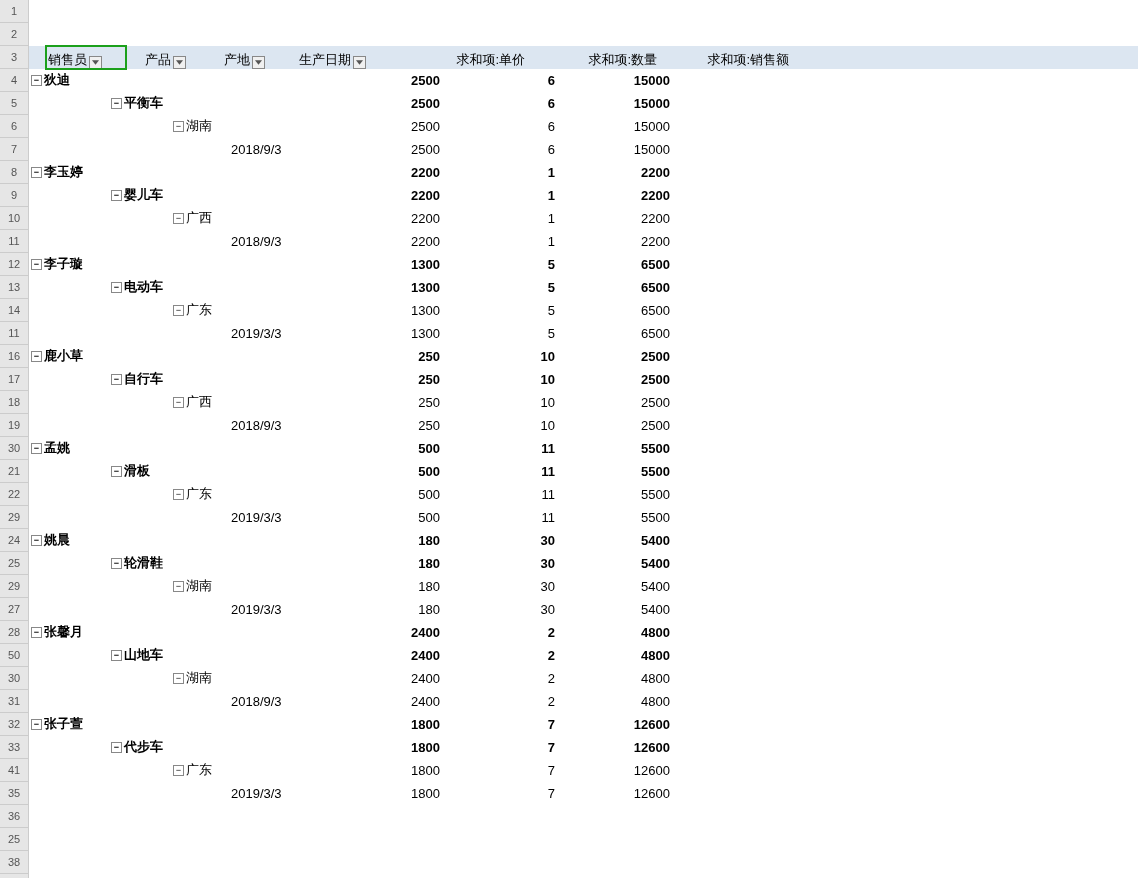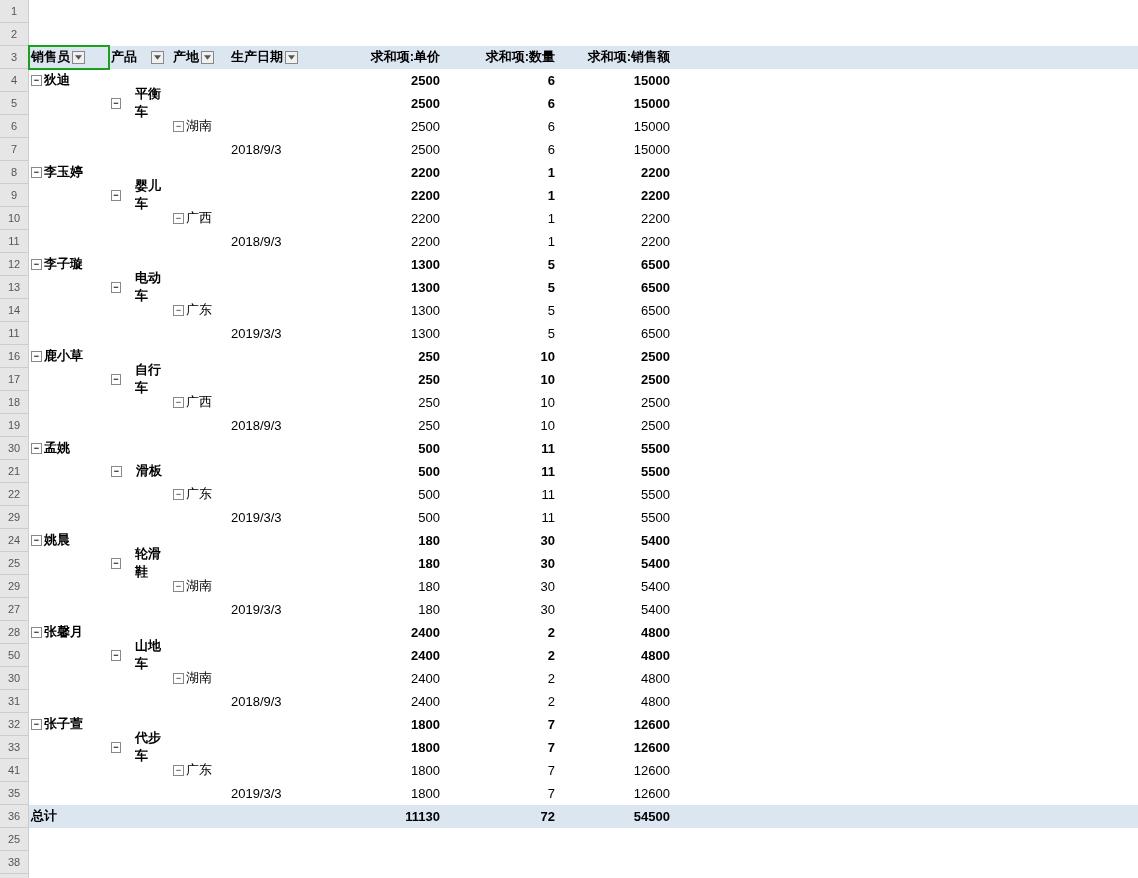--- a/index.html
+++ b/index.html
@@ -4,28 +4,28 @@
   <style>
     * { box-sizing: border-box; margin: 0; padding: 0; }
     body { font-family: Arial, "Microsoft YaHei", sans-serif; font-size: 13px; background: #fff; color: #000; }
     .sheet { display: flex; }
     .row-headers { display: flex; flex-direction: column; background: #e6e6e6; border-right: 1px solid #ccc; }
     .row-header { width: 28px; height: 23px; display: flex; align-items: center; justify-content: center; font-size: 11px; color: #555; border-bottom: 1px solid #ccc; background: #e6e6e6; }
     .grid { flex: 1; }
     .row { display: flex; height: 23px; align-items: center; border-bottom: 1px solid transparent; }
     .cell { height: 23px; display: flex; align-items: center; padding: 0 2px; }
     .col-a { width: 80px; }
-    .col-b { width: 62px; gap: 12px; }
+    .col-b { width: 62px; }
     .col-c { width: 58px; }
     .col-d { width: 98px; }
     .col-e { width: 115px; }
     .col-f { width: 115px; }
     .col-g { width: 115px; }
     .hdr-row { background: #dce6f1; }
-    .hdr-cell { font-weight: bold; display: flex; align-items: center; position: relative; }
+    .hdr-cell { font-weight: normal; display: flex; align-items: flex-end; position: relative; margin-left: 17px; }
     .filter-btn { width: 13px; height: 13px; border: 1px solid #888; background: #f0f0f0; display: inline-flex; align-items: center; justify-content: center; margin-left: 2px; cursor: pointer; }
     .filter-btn svg { width: 7px; height: 5px; }
     .selected-cell { outline: 2px solid #1ba01b; outline-offset: -1px; }
     .collapse-btn { width: 11px; height: 11px; border: 1px solid #888; display: inline-flex; align-items: center; justify-content: center; margin-right: 2px; cursor: pointer; font-size: 9px; line-height: 1; background: #fff; }
     .bold { font-weight: bold; }
     .num { justify-content: flex-end; text-align: right; }
     .total-row { background: #dce6f1; font-weight: bold; }
   </style>
 </head>
 <body>
@@ -473,27 +473,18 @@
         <div class="row">
           <div class="cell col-a"></div>
           <div class="cell col-b"></div>
           <div class="cell col-c"></div>
           <div class="cell col-d">2019/3/3</div>
           <div class="cell col-e num">1800</div>
           <div class="cell col-f num">7</div>
           <div class="cell col-g num">12600</div>
         </div>
       </div>
-    <div class="row total-row">
-      <div class="cell col-a">总计</div>
-      <div class="cell col-b"></div>
-      <div class="cell col-c"></div>
-      <div class="cell col-d"></div>
-      <div class="cell col-e num">11130</div>
-      <div class="cell col-f num">72</div>
-      <div class="cell col-g num">54500</div>
-    </div>
     <div class="row"></div>
     <div class="row"></div>
     <div class="row"></div>
 
   </div>
 </div>
 
 </body></html>

